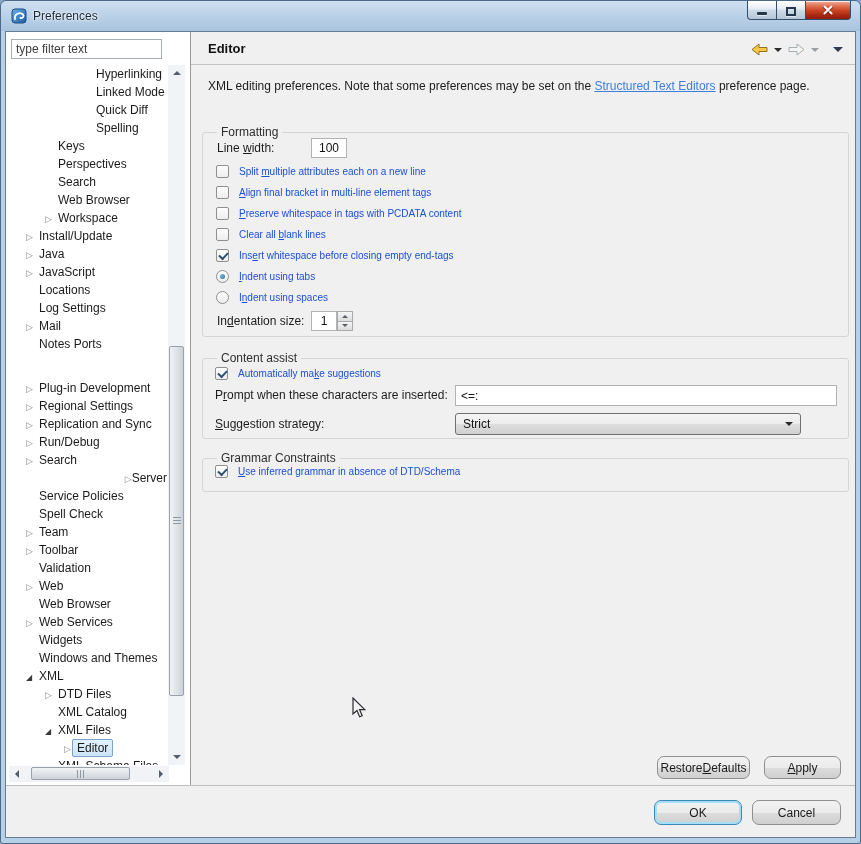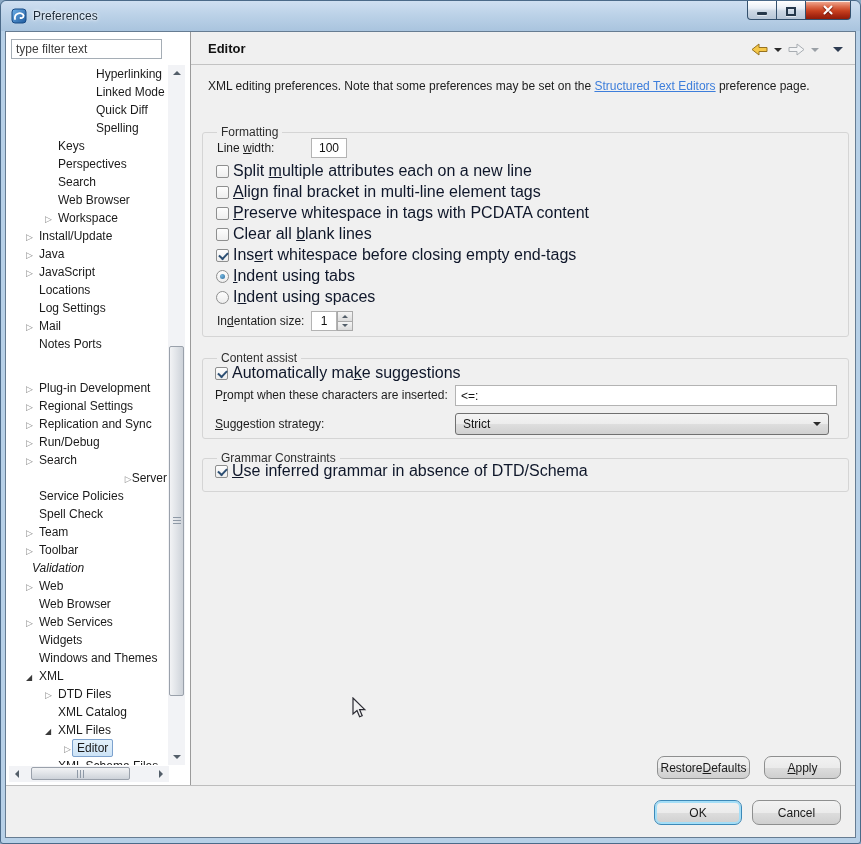--- a/index.html
+++ b/index.html
@@ -81,22 +81,22 @@
   .caret.dis { border-top-color:#9aa0a6; }
   .caret.big { border-left-width:5px; border-right-width:5px; border-top-width:5px; border-top-color:#2e3c52; margin-left:8px; }
 
   .desc { position:absolute; left:17px; top:46px; width:636px; font-size:12px; color:#1c1c1c; line-height:16px; }
   .desc a { color:#3d7edb; text-decoration:underline; cursor:pointer; }
 
   .group { position:absolute; left:11px; width:647px; border:1px solid #d5d5d5; border-radius:3px; }
   .legend { position:absolute; top:-8px; left:14px; background:#f0f0f0; padding:0 4px;
     font-size:12px; color:#2e2e2e; white-space:nowrap; }
   .lbl { position:absolute; font-size:12px; color:#1c1c1c; line-height:18px; white-space:nowrap; }
-  .optrow { position:absolute; left:25px; display:flex; align-items:center; gap:4px; height:18px;
-    font-size:16px; color:#0f172a; white-space:nowrap; }
+  .optrow { position:absolute; left:25px; display:flex; align-items:center; gap:10px; height:18px;
+    font-size:10px; color:#1d4ed8; white-space:nowrap; }
 
   .cb { width:13px; height:13px; border:1px solid #8e8f8f; border-radius:2px; position:relative;
     background:linear-gradient(180deg,#fdfdfd,#eeeeee); flex:0 0 auto; }
   .cb.on::after { content:""; position:absolute; left:2px; top:2px; width:7px; height:4px;
     border-left:2px solid #2d4f73; border-bottom:2px solid #2d4f73; transform:rotate(-47deg); }
   .rb { width:13px; height:13px; border:1px solid #8e8f8f; border-radius:50%; position:relative;
     background:linear-gradient(180deg,#fdfdfd,#ededed); flex:0 0 auto; }
   .rb.on::after { content:""; position:absolute; left:3px; top:3px; width:5px; height:5px; border-radius:50%;
     background:radial-gradient(circle at 35% 35%,#72b5de,#2f6d9e); }
 
@@ -185,21 +185,21 @@
           <div class="trow" style="padding-left: 20px; margin-top: 26px;"><span class="tarrow c">▷</span><span class="tlabel">Plug-in Development</span></div>
           <div class="trow" style="padding-left: 20px;"><span class="tarrow c">▷</span><span class="tlabel">Regional Settings</span></div>
           <div class="trow" style="padding-left: 20px;"><span class="tarrow c">▷</span><span class="tlabel">Replication and Sync</span></div>
           <div class="trow" style="padding-left: 20px;"><span class="tarrow c">▷</span><span class="tlabel">Run/Debug</span></div>
           <div class="trow" style="padding-left: 20px;"><span class="tarrow c">▷</span><span class="tlabel">Search</span></div>
           <div class="trow" style="padding-left: 20px; text-align: right;"><span class="tarrow c">▷</span><span class="tlabel">Server</span></div>
           <div class="trow" style="padding-left: 33px;"><span class="tlabel">Service Policies</span></div>
           <div class="trow" style="padding-left: 33px;"><span class="tlabel">Spell Check</span></div>
           <div class="trow" style="padding-left: 20px;"><span class="tarrow c">▷</span><span class="tlabel">Team</span></div>
           <div class="trow" style="padding-left: 20px;"><span class="tarrow c">▷</span><span class="tlabel">Toolbar</span></div>
-          <div class="trow" style="padding-left: 26px; font-style: italic;"><span class="tlabel">Validation</span></div>
+          <div class="trow" style="padding-left: 33px;"><span class="tlabel">Validation</span></div>
           <div class="trow" style="padding-left: 20px;"><span class="tarrow c">▷</span><span class="tlabel">Web</span></div>
           <div class="trow" style="padding-left: 33px;"><span class="tlabel">Web Browser</span></div>
           <div class="trow" style="padding-left: 20px;"><span class="tarrow c">▷</span><span class="tlabel">Web Services</span></div>
           <div class="trow" style="padding-left: 33px;"><span class="tlabel">Widgets</span></div>
           <div class="trow" style="padding-left: 33px;"><span class="tlabel">Windows and Themes</span></div>
           <div class="trow" style="padding-left: 20px;"><span class="tarrow e">◢</span><span class="tlabel">XML</span></div>
           <div class="trow" style="padding-left: 39px;"><span class="tarrow c">▷</span><span class="tlabel">DTD Files</span></div>
           <div class="trow" style="padding-left: 52px;"><span class="tlabel">XML Catalog</span></div>
           <div class="trow" style="padding-left: 39px;"><span class="tarrow e">◢</span><span class="tlabel">XML Files</span></div>
           <div class="trow" style="padding-left: 58px;"><span class="tarrow c">▷</span><span class="tlabel sel">Editor</span></div>
@@ -297,21 +297,21 @@
       <div class="group" style="top:326px;height:81px;">
         <span class="legend">Content assist</span>
       </div>
       <div class="optrow" style="top:332px;left:24px;">
         <span class="cb on"></span>
         <span>Automatically ma<u>k</u>e suggestions</span>
       </div>
       <span class="lbl" style="left:24px;top:354px;">P<u>r</u>ompt when these characters are inserted:</span>
       <input class="tfield" style="left: 264px; top: 353px; width: 382px; height: 21px;" value="&lt;=:">
       <span class="lbl" style="left:24px;top:383px;"><u>S</u>uggestion strategy:</span>
-      <div class="combo" style="left:264px;top:381px;width:374px;">
+      <div class="combo" style="left:264px;top:381px;width:346px;">
         <span>Strict</span>
         <span class="caret"></span>
       </div>
 
       <div class="group" style="top:426px;height:34px;">
         <span class="legend">Grammar Constraints</span>
       </div>
       <div class="optrow" style="top:430px;left:24px;">
         <span class="cb on"></span>
         <span><u>U</u>se inferred grammar in absence of DTD/Schema</span>

